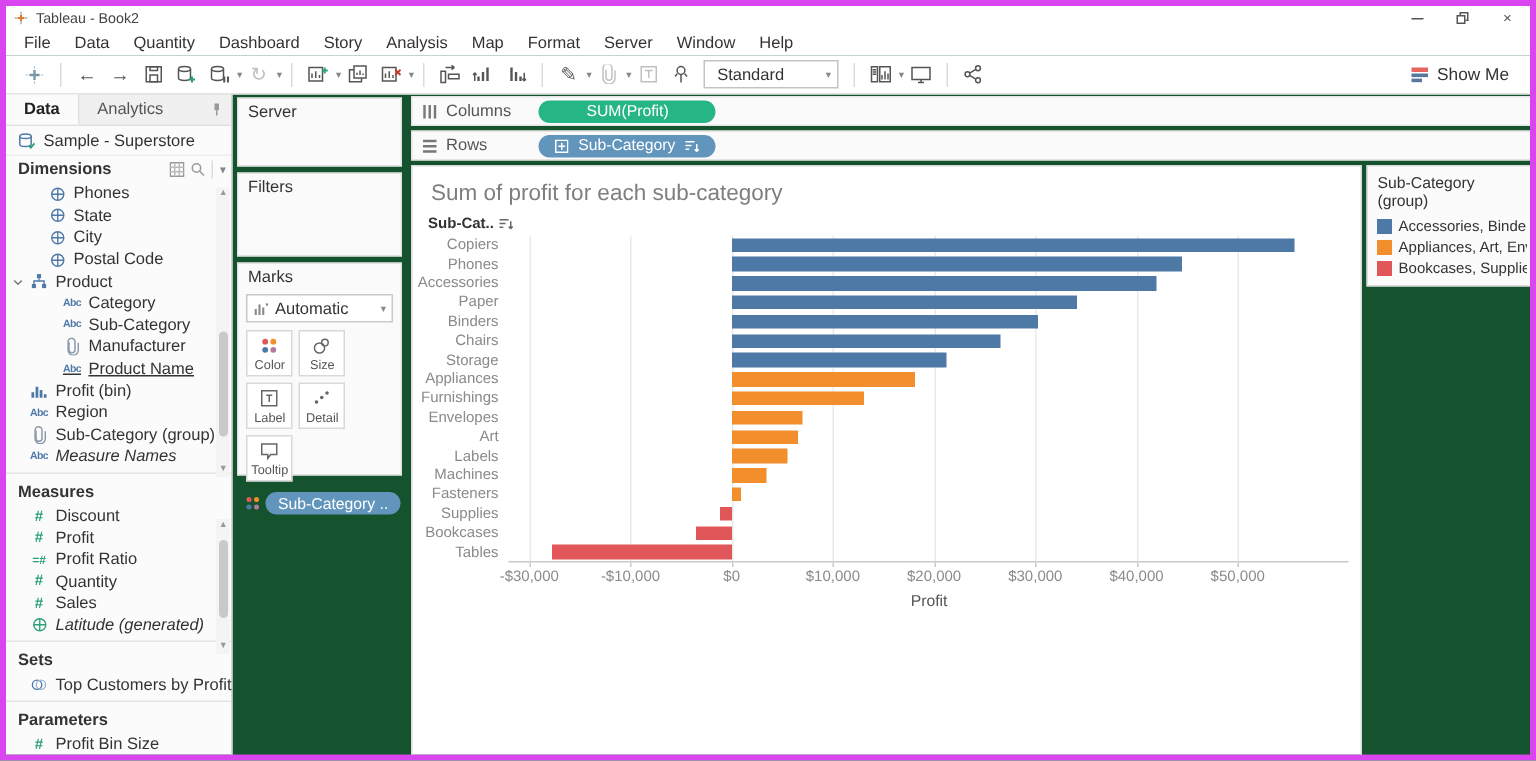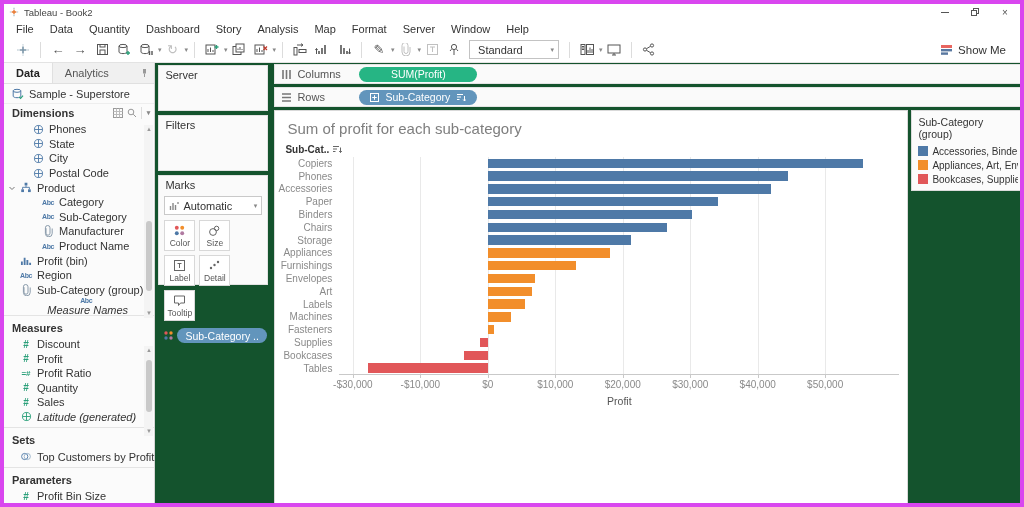--- a/index.html
+++ b/index.html
@@ -56,21 +56,21 @@
   .section-divider{ height:1px; background:#e4e4e4; margin:3px 0; }
   .vscroll{ position:absolute; right:1px; width:9px; background:#f4f4f4; }
   .vscroll .arr{ position:absolute; left:0; width:9px; height:9px; font-size:6px; color:#999; text-align:center; line-height:9px; }
   .vscroll .thumb{ position:absolute; left:1.5px; width:6px; background:#c9c9c9; border-radius:3px; }
   
   #cards-col{ width:116px; padding:2px 3px; display:flex; flex-direction:column; gap:4px; }
   .card{ background:#fafafa; border:1px solid #e2e2e2; font-size:11px; color:#333; }
   .card .card-label{ padding:3px 6px; }
   #pages-card{ height:46px; }
   #filters-card{ height:56px; }
-  #marks-card{ height:110px; }
+  #marks-card{ height:142px; }
   #mark-type{ margin:2px 5px; height:19px; border:1px solid #c9c9c9; background:#fff; display:flex; align-items:center; padding:0 4px; gap:4px; font-size:11px; }
   #mark-type .caret{ margin-left:auto; }
   .marks-btn-grid{ display:flex; flex-wrap:wrap; gap:4px; padding:3px 5px; }
   .marks-btn{ width:31px; height:31px; border:1px solid #d8d8d8; background:#fff; display:flex; flex-direction:column;
     align-items:center; justify-content:center; gap:1px; font-size:8.5px; color:#555; }
   #marks-pill-row{ display:flex; align-items:center; gap:3px; padding:4px 4px; }
   .pill{ height:15px; border-radius:8px; display:flex; align-items:center; justify-content:center;
     color:#fff; font-size:10.5px; padding:0 8px; white-space:nowrap; cursor:default; }
   .pill.green{ background:#26b584; }
   .pill.blue{ background:#6295bc; }
@@ -393,21 +393,21 @@
             <span class="flabel">Sub-Category</span>
           </div>
           <div class="field-row" style="padding-left: 36px;">
             <span class="ficon">
               <svg width="10" height="12" viewBox="0 0 10 12">
                 <path d="M3 3.2v5a2 2 0 0 0 4 0V2.8a2.3 2.3 0 0 0-4.6 0v5.6a3.4 3.4 0 0 0 6.8 0V3.5" fill="none" stroke="#8a9bab"></path>
               </svg>
             </span>
             <span class="flabel">Manufacturer</span>
           </div>
-          <div class="field-row" style="padding-left: 36px;">
+          <div class="field-row" style="padding-left: 36px; text-decoration: underline;">
             <span class="ficon">
               <span style="font-size:7px;font-weight:bold;color:#4e79a7;letter-spacing:-0.4px;">Abc</span>
             </span>
             <span class="flabel">Product Name</span>
           </div>
           <div class="field-row" style="padding-left: 14px;">
             <span class="ficon">
               <svg width="12" height="11" viewBox="0 0 12 12">
                 <path d="M1.5 11V7M4.5 11V3M7.5 11V5.5M10.5 11V8.5" stroke="#4e79a7" stroke-width="2"></path>
               </svg>
@@ -421,21 +421,21 @@
             <span class="flabel">Region</span>
           </div>
           <div class="field-row" style="padding-left: 14px;">
             <span class="ficon">
               <svg width="10" height="12" viewBox="0 0 10 12">
                 <path d="M3 3.2v5a2 2 0 0 0 4 0V2.8a2.3 2.3 0 0 0-4.6 0v5.6a3.4 3.4 0 0 0 6.8 0V3.5" fill="none" stroke="#8a9bab"></path>
               </svg>
             </span>
             <span class="flabel">Sub-Category (group)</span>
           </div>
-          <div class="field-row" style="padding-left: 14px; flex-direction: column;">
+          <div class="field-row" style="padding-left: 14px;">
             <span class="ficon">
               <span style="font-size:7px;font-weight:bold;color:#4e79a7;letter-spacing:-0.4px;">Abc</span>
             </span>
             <span class="flabel italic">Measure Names</span>
           </div>
         </div>
       <div class="vscroll" style="top:62px; height:193px;">
         <span class="arr" style="top:0;">▲</span>
         <span class="thumb" style="top:96px; height:70px;"></span>
         <span class="arr" style="bottom:0;">▼</span>

